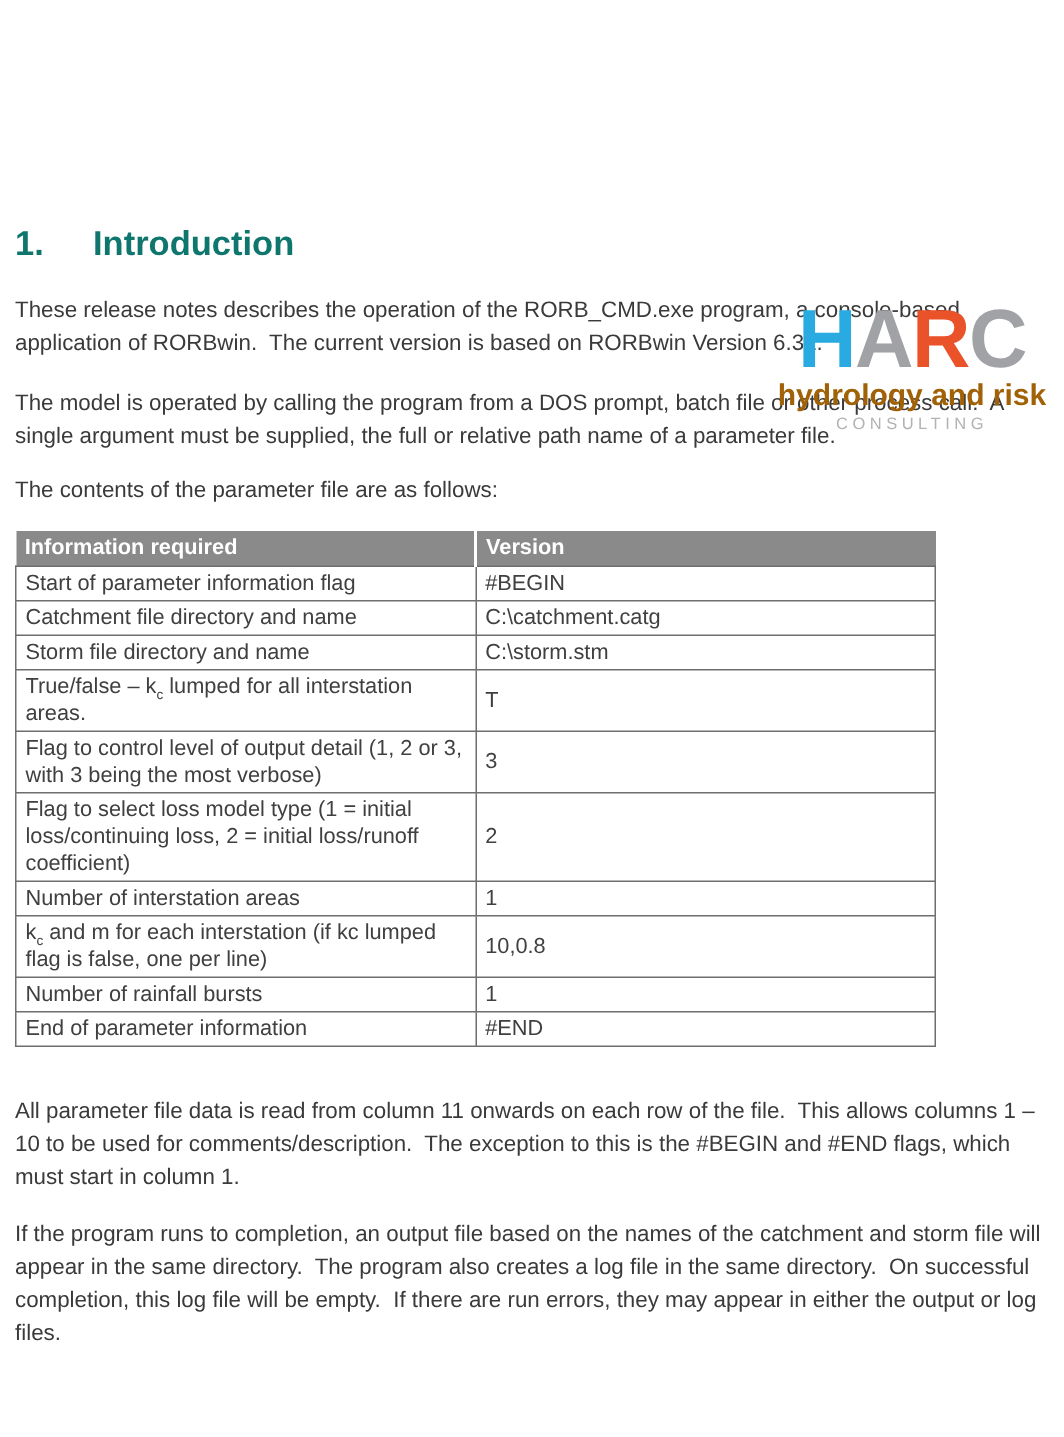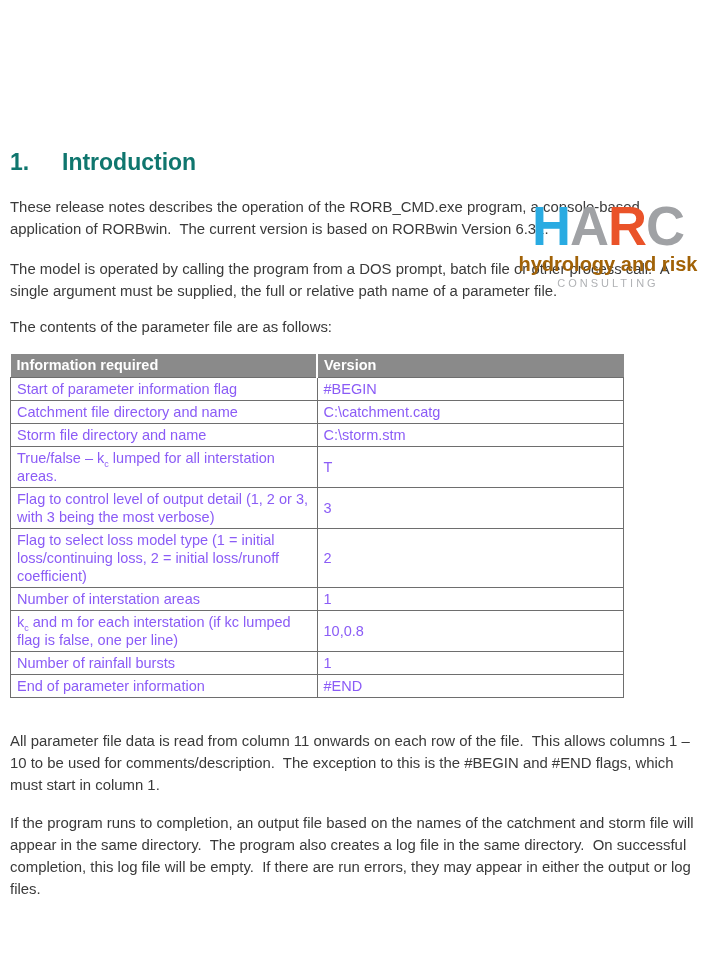--- a/index.html
+++ b/index.html
@@ -52,21 +52,21 @@
     background: #8a8a8a; color: #ffffff;
     font-weight: bold; text-align: left;
     padding: 3px 6px; line-height: 17px;
     border: none;
   }
   .param-table th:first-child { border-right: 2px solid #ffffff; }
   .param-table td {
     border: 1px solid #6e6e6e;
     padding: 2px 6px; line-height: 18px;
     vertical-align: middle;
-    color: #8b5cf6;
+    color: #404040;
   }
   .param-table th { width: 50%; }
   sub { font-size: 0.62em; vertical-align: sub; line-height: 0; }
 </style>
 </head>
 <body>
 
 <div class="page">
 
   <div class="logo">

